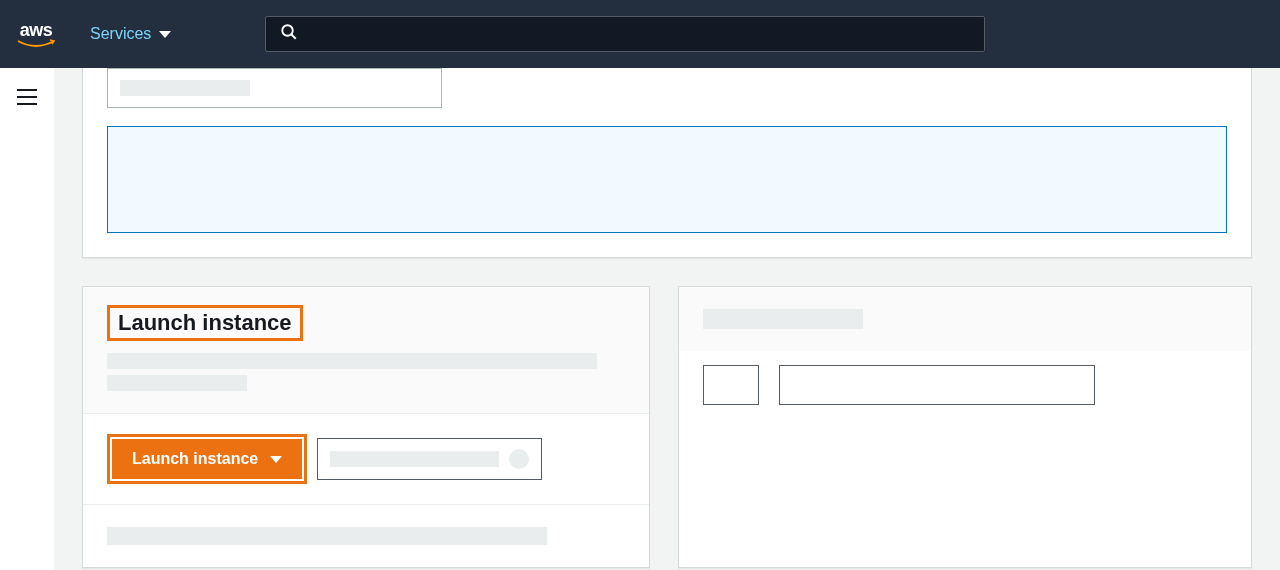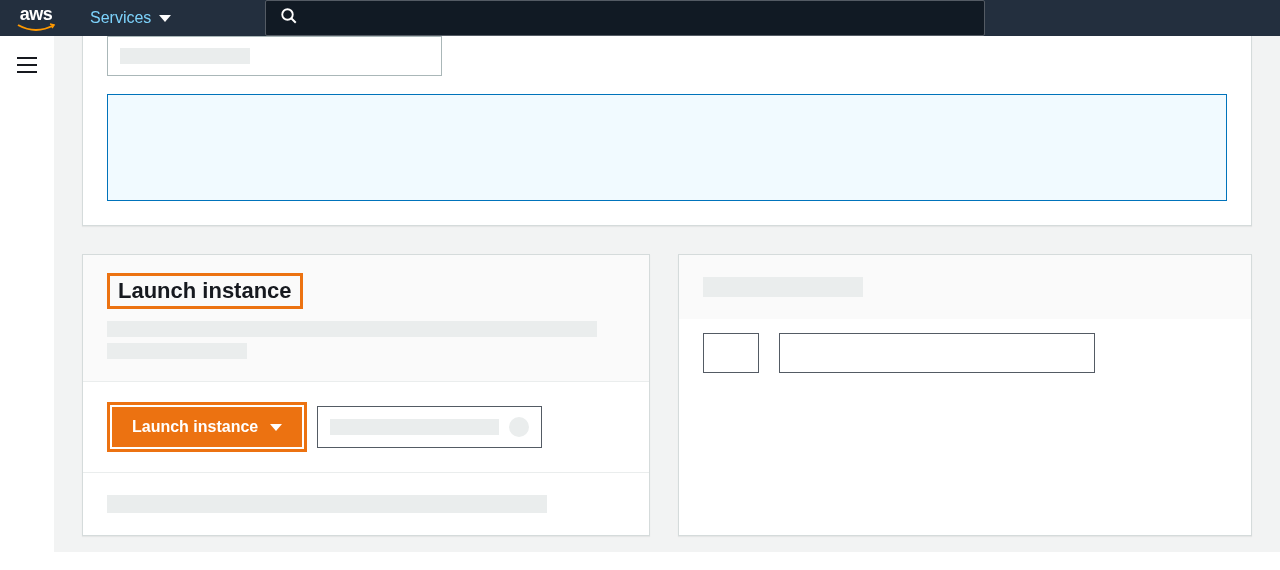--- a/index.html
+++ b/index.html
@@ -9,21 +9,21 @@
     }
     body {
       font-family: "Amazon Ember", "Helvetica Neue", Arial, sans-serif;
       background: #ffffff;
       width: 1280px;
       height: 570px;
       overflow: hidden;
     }
     .top-nav {
       background: #232f3e;
-      height: 36px;
+      height: 68px;
       display: flex;
       align-items: center;
       padding: 0 16px;
       gap: 24px;
     }
     .aws-logo {
       display: flex;
       flex-direction: column;
       align-items: center;
       font-family: Arial, sans-serif;

